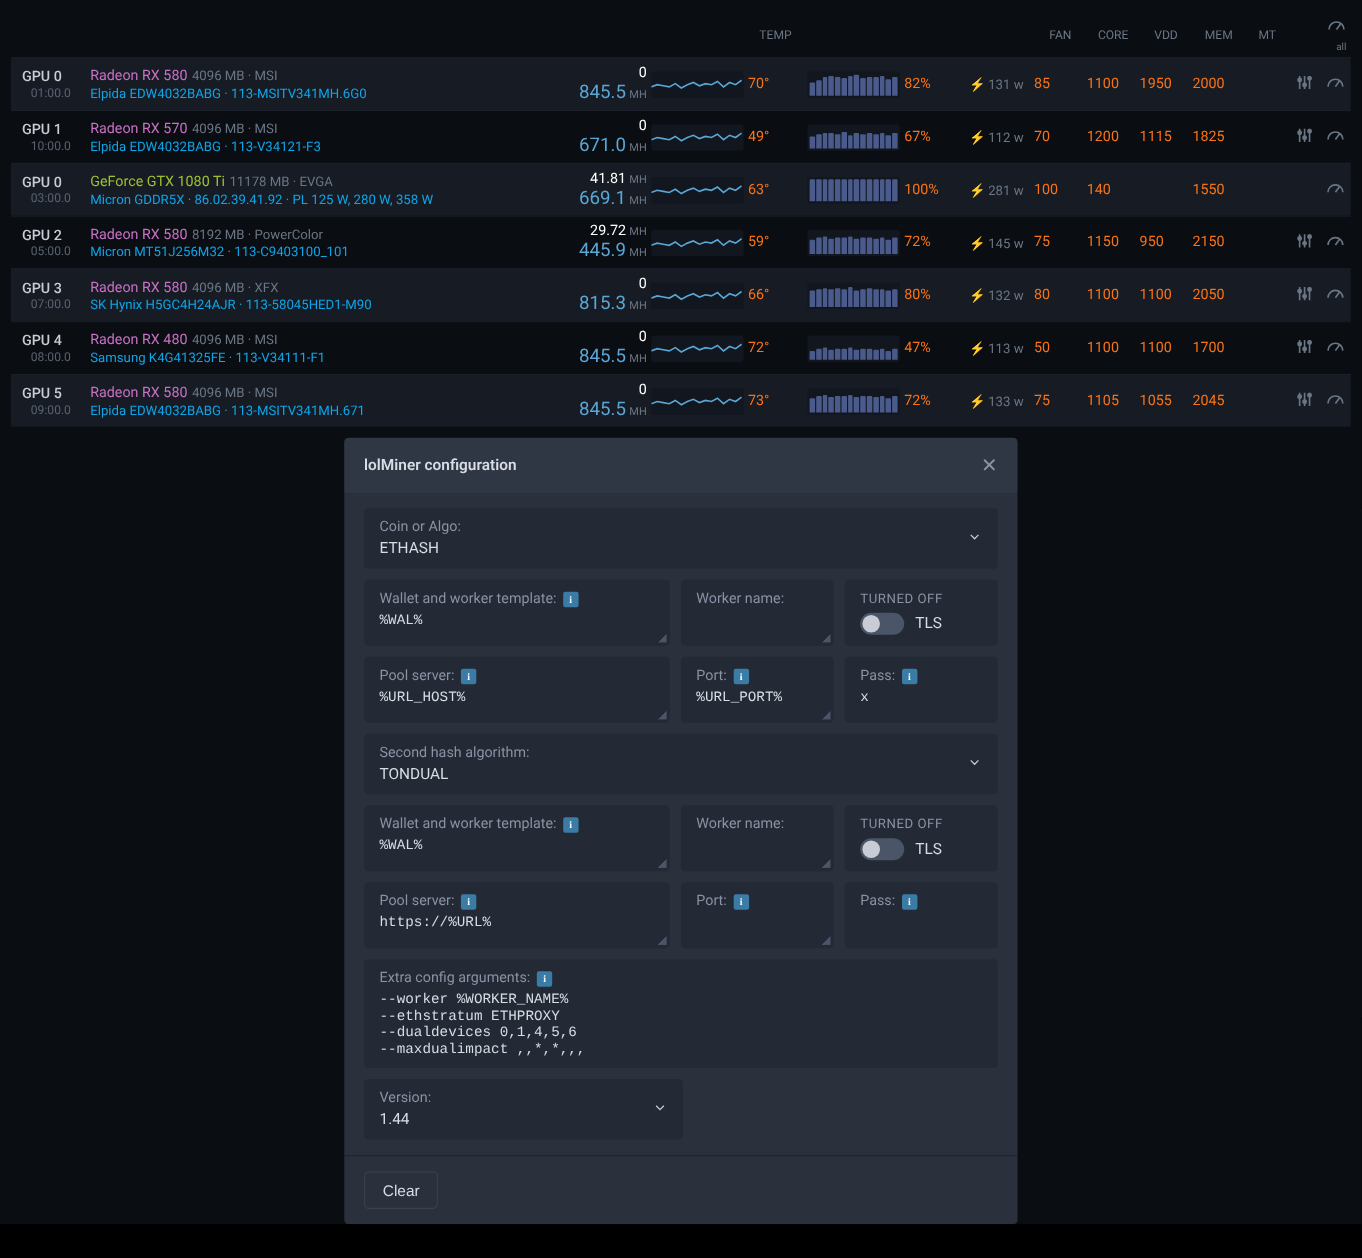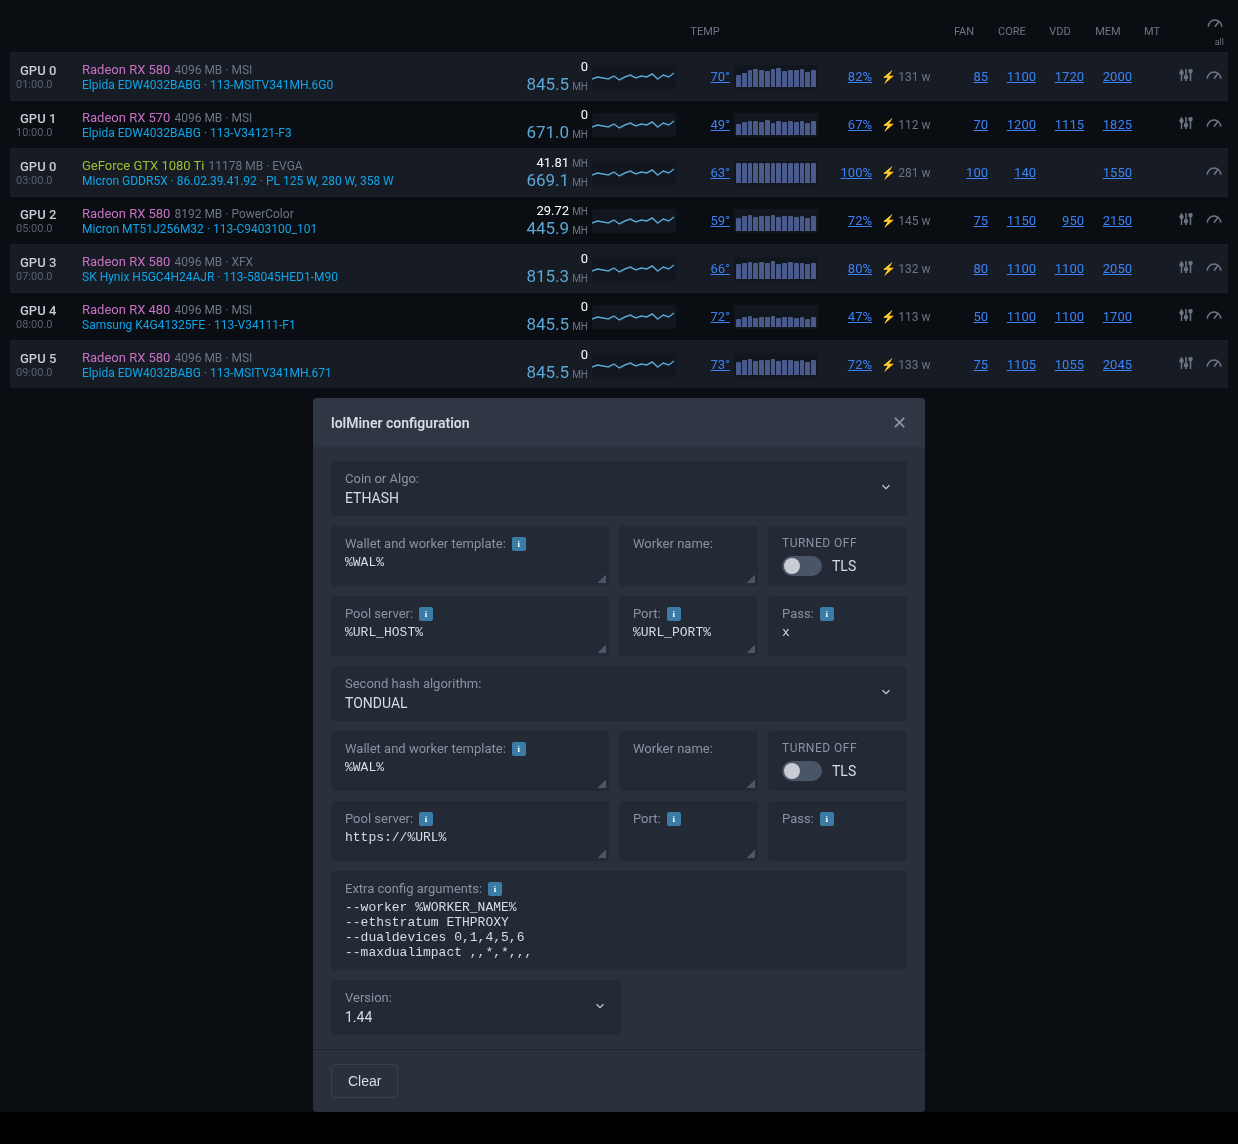--- a/index.html
+++ b/index.html
@@ -6,36 +6,36 @@
 body { background: #000; font-family: -apple-system, BlinkMacSystemFont, "Segoe UI", Roboto, sans-serif; font-size: 13px; color: #c8ccd4; }
 .wrap { width: 1238px; background: #0a0d12; }
 
 
 .gpu-table { width: 100%; padding: 10px; }
 .gpu-header { display: grid; grid-template-columns: 72px 1fr 72px 92px 50px 92px 50px 68px 48px 48px 48px 48px 40px 28px 28px; align-items: center; font-size: 11px; color: #6b7684; padding: 4px 0; }
 .gpu-header > div { text-align: center; }
 .gpu-row { display: grid; grid-template-columns: 72px 1fr 72px 92px 50px 92px 50px 68px 48px 48px 48px 48px 40px 28px 28px; align-items: center; padding: 6px 0; border-top: 1px solid #1a1f2a; }
 .gpu-row:nth-child(odd) { background: #161b24; }
 .gpu-id { color: #c8ccd4; font-weight: 500; font-size: 13px; padding-left: 10px; }
-.gpu-bus { color: #5a6272; font-size: 11px; padding-left: 6px; }
+.gpu-bus { color: #5a6272; font-size: 11px; padding-left: 18px; }
 .gpu-name { display: flex; flex-direction: column; }
 .gpu-name-top { display: flex; gap: 4px; align-items: baseline; }
 .model-amd { color: #c971c4; font-size: 13px; }
 .model-nv { color: #9fc131; font-size: 13px; }
 .gpu-meta { color: #6b7684; font-size: 12px; }
 .gpu-chip { color: #0ea5e9; font-size: 12px; margin-top: 1px; }
 .hash { text-align: right; }
 .hash-v { color: #fff; font-size: 13px; }
 .hash-u { color: #6b7684; font-size: 10px; margin-left: 3px; }
 .hash-v2 { color: #5aa7d6; font-size: 17px; }
 .spark { height: 24px; position: relative; margin: 0 4px; background: #11161f; border-radius: 2px; overflow: hidden; }
 .spark svg { width: 100%; height: 100%; display: block; }
 .bars { height: 24px; display: flex; align-items: flex-end; gap: 1px; margin: 0 4px; background: #11161f; border-radius: 2px; padding: 2px; }
 .bars span { flex: 1; background: #4a5a8a; border-radius: 1px 1px 0 0; }
-.val { text-align: right; color: #3b82f6; font-size: 13px; text-decoration: underline; }
+.val { text-align: left; color: #f97316; font-size: 13px; }
 .pow { text-align: center; color: #6b7684; font-size: 12px; }
 .pow .bolt { color: #6b7684; margin-right: 2px; }
 .ico { text-align: center; color: #6b7684; cursor: pointer; }
 .ico svg { width: 18px; height: 18px; }
 .th-right { text-align: right !important; padding-right: 4px; }
 .all-lbl { font-size: 9px; color: #6b7684; }
 
 
 .dialog { width: 612px; margin: 0 auto; background: #2a313d; border-radius: 4px; overflow: hidden; }
 .dlg-head { display: flex; justify-content: space-between; align-items: center; padding: 14px 18px; background: #2f3745; }
@@ -133,21 +133,21 @@
             <span style="height:85%"></span>
             <span style="height:82%"></span>
             <span style="height:90%"></span>
             <span style="height:75%"></span>
             <span style="height:82%"></span>
           </div>
     <div class="val">82%</div>
     <div class="pow"><span class="bolt">⚡</span>131 w</div>
     <div class="val">85</div>
     <div class="val">1100</div>
-    <div class="val">1720</div>
+    <div class="val">1950</div>
     <div class="val">2000</div>
     <div class="val"></div>
     <div class="ico"><svg viewBox="0 0 24 24" fill="none" stroke="currentColor" stroke-width="2">
               <line x1="6" y1="4" x2="6" y2="20"></line>
               <line x1="12" y1="4" x2="12" y2="20"></line>
               <line x1="18" y1="4" x2="18" y2="20"></line>
               <circle cx="6" cy="9" r="2" fill="currentColor"></circle>
               <circle cx="12" cy="15" r="2" fill="currentColor"></circle>
               <circle cx="18" cy="7" r="2" fill="currentColor"></circle>
             </svg></div>

